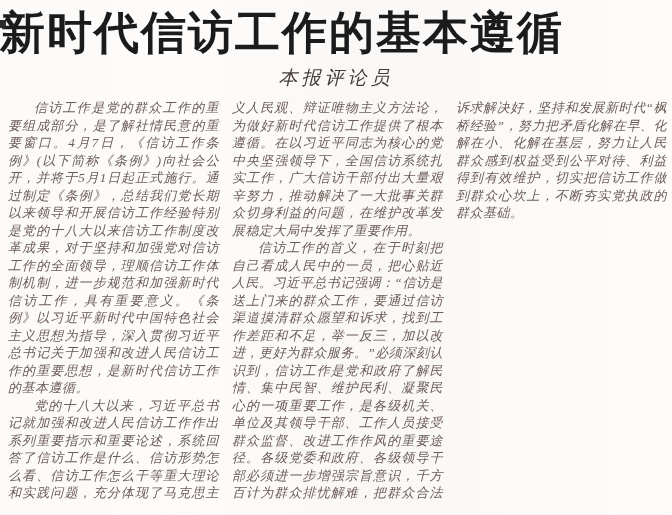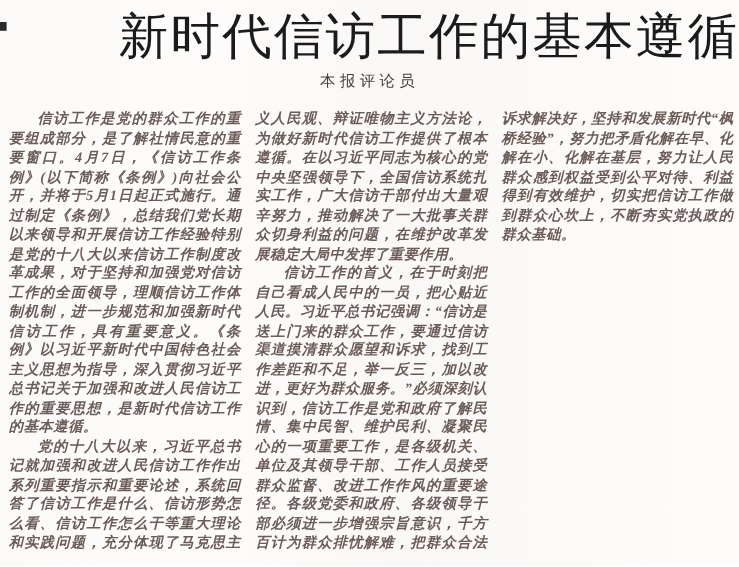--- a/index.html
+++ b/index.html
@@ -23,34 +23,35 @@
     position: absolute;
     left: 0;
     top: 20px;
     width: 6px;
     height: 8px;
     background: #2a2a2a;
   }
   .title {
     margin: 0;
     padding-top: 8px;
-    text-align: right;
+    text-align: left;
     font-family: "DejaVu Sans", "Liberation Sans", sans-serif;
-    font-weight: 400;
+    font-weight: 700;
     font-size: 45px;
     line-height: 50px;
     letter-spacing: 2px;
     color: var(--title-text, #1b1b1b);
     white-space: nowrap;
   }
   .byline {
     margin-top: 7px;
     text-align: center;
-    font-size: 14px;
+    font-size: 19px;
     letter-spacing: 4px;
+    font-style: italic;
     color: var(--byline-text, #453c3a);
   }
   .body-columns {
     position: absolute;
     left: 8px;
     top: 99px;
     width: 659px;
     height: 412px;
     overflow: hidden;
     column-count: 3;
@@ -59,21 +60,20 @@
     text-align: justify;
     font-style: italic;
     font-size: 13px;
     line-height: 17.5px;
     letter-spacing: 0.5px;
     color: var(--body-text, #6b5c58);
   }
   .para {
     margin: 0;
     text-indent: 2em;
-    font-weight: bold;
   }
 </style>
 </head>
 <body>
 
 <div class="sheet">
   <div class="artifact"></div>
   <h1 class="title">新时代信访工作的基本遵循</h1>
   <div class="byline">本报评论员</div>
   <div class="body-columns" id="article-body">

